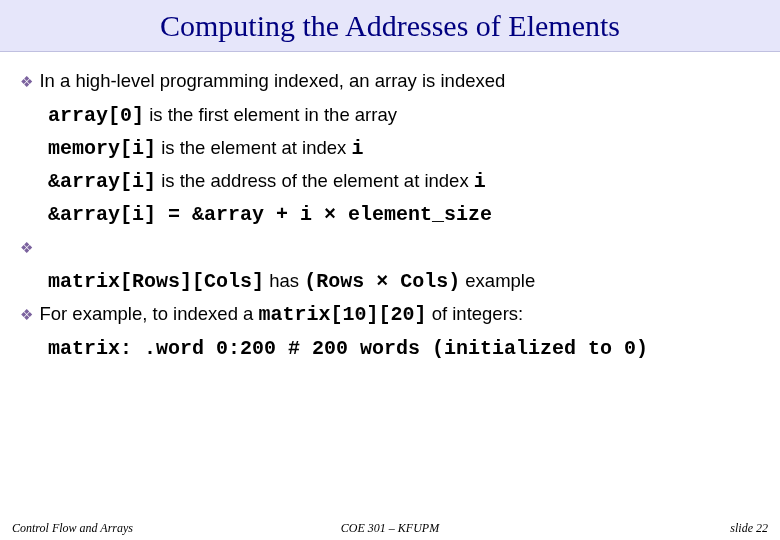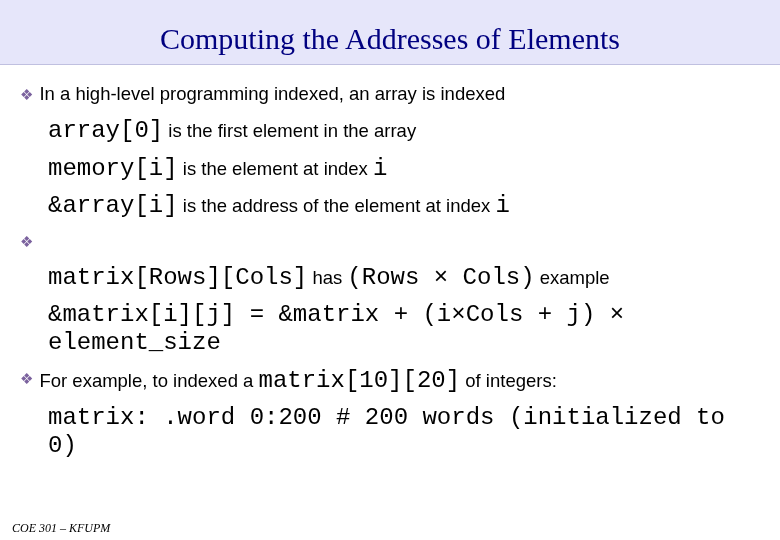--- a/index.html
+++ b/index.html
@@ -8,21 +8,21 @@
     height: 540px;
     background: #ffffff;
     font-family: Arial, Helvetica, sans-serif;
     position: relative;
     overflow: hidden;
   }
   .title-bar {
     width: 100%;
     background: #e6e6fa;
     border-bottom: 1px solid #c0c0e0;
-    padding: 22px 0 8px 0;
+    padding: 9px 0 8px 0;
     text-align: center;
   }
   .title {
     font-family: "Comic Sans MS", "Comic Sans", cursive;
     font-size: 30px;
     color: #000080;
     font-weight: normal;
   }
   .content {
     padding: 8px 20px 0 20px;
@@ -42,63 +42,65 @@
     margin-right: 6px;
     line-height: 24px;
   }
   .sub {
     margin-left: 28px;
     margin-top: 10px;
     margin-bottom: 2px;
   }
   .mono {
     font-family: "Courier New", Courier, monospace;
-    font-weight: normal;
-    font-size: 24px;
+    font-weight: bold;
+    font-size: 20px;
   }
   .footer {
     position: absolute;
     bottom: 4px;
     left: 0;
     width: 100%;
     display: flex;
     justify-content: space-between;
     align-items: flex-end;
     padding: 0 12px;
     font-size: 12px;
     font-style: italic;
     color: #000000;
     font-family: "Times New Roman", Times, serif;
   }
-  .footer .center { text-align: left; flex: 1; margin-top: 24px; }
+  .footer .center { text-align: center; flex: 1; margin-top: 24px; }
   .footer .left { flex: 1; text-align: left; }
   .footer .right { flex: 1; text-align: right; }
 </style>
 </head>
 <body>
 
 <div class="title-bar">
   <div class="title">Computing the Addresses of Elements</div>
 </div>
 
 <div class="content" id="content">
     <div class="bullet">
       <span class="bullet-icon">❖</span>
       <div>In a high-level programming indexed, an array is indexed</div>
     </div>
     <div class="sub"><span class="mono">array[0]</span><span> is the first element in the array</span></div>
     <div class="sub"><span class="mono">memory[i]</span><span> is the element at index </span><span class="mono">i</span></div>
     <div class="sub"><span class="mono">&amp;array[i]</span><span> is the address of the element at index </span><span class="mono">i</span></div>
+    <div class="sub"><span class="mono">&amp;array[i] = &amp;array + i × element_size</span></div>
     <div class="bullet">
       <span class="bullet-icon">❖</span>
     </div>
     <div class="sub"><span class="mono">matrix[Rows][Cols]</span><span> has </span><span class="mono">(Rows × Cols)</span><span> example</span></div>
-    <div class="sub"><span class="mono">&amp;matrix[i][j] = &amp;matrix + (i×Cols + j) × element_size</span></div>
     <div class="bullet">
       <span class="bullet-icon">❖</span>
       <div><span>For example, to indexed a </span><span class="mono">matrix[10][20]</span><span> of integers:</span></div>
     </div>
     <div class="sub"><span class="mono">matrix: .word 0:200 # 200 words (initialized to 0)</span></div>
   </div>
 
 <div class="footer">
+  <div class="left">Control Flow and Arrays</div>
   <div class="center">COE 301 – KFUPM</div>
+  <div class="right">slide 22</div>
 </div>
 
 </body></html>

